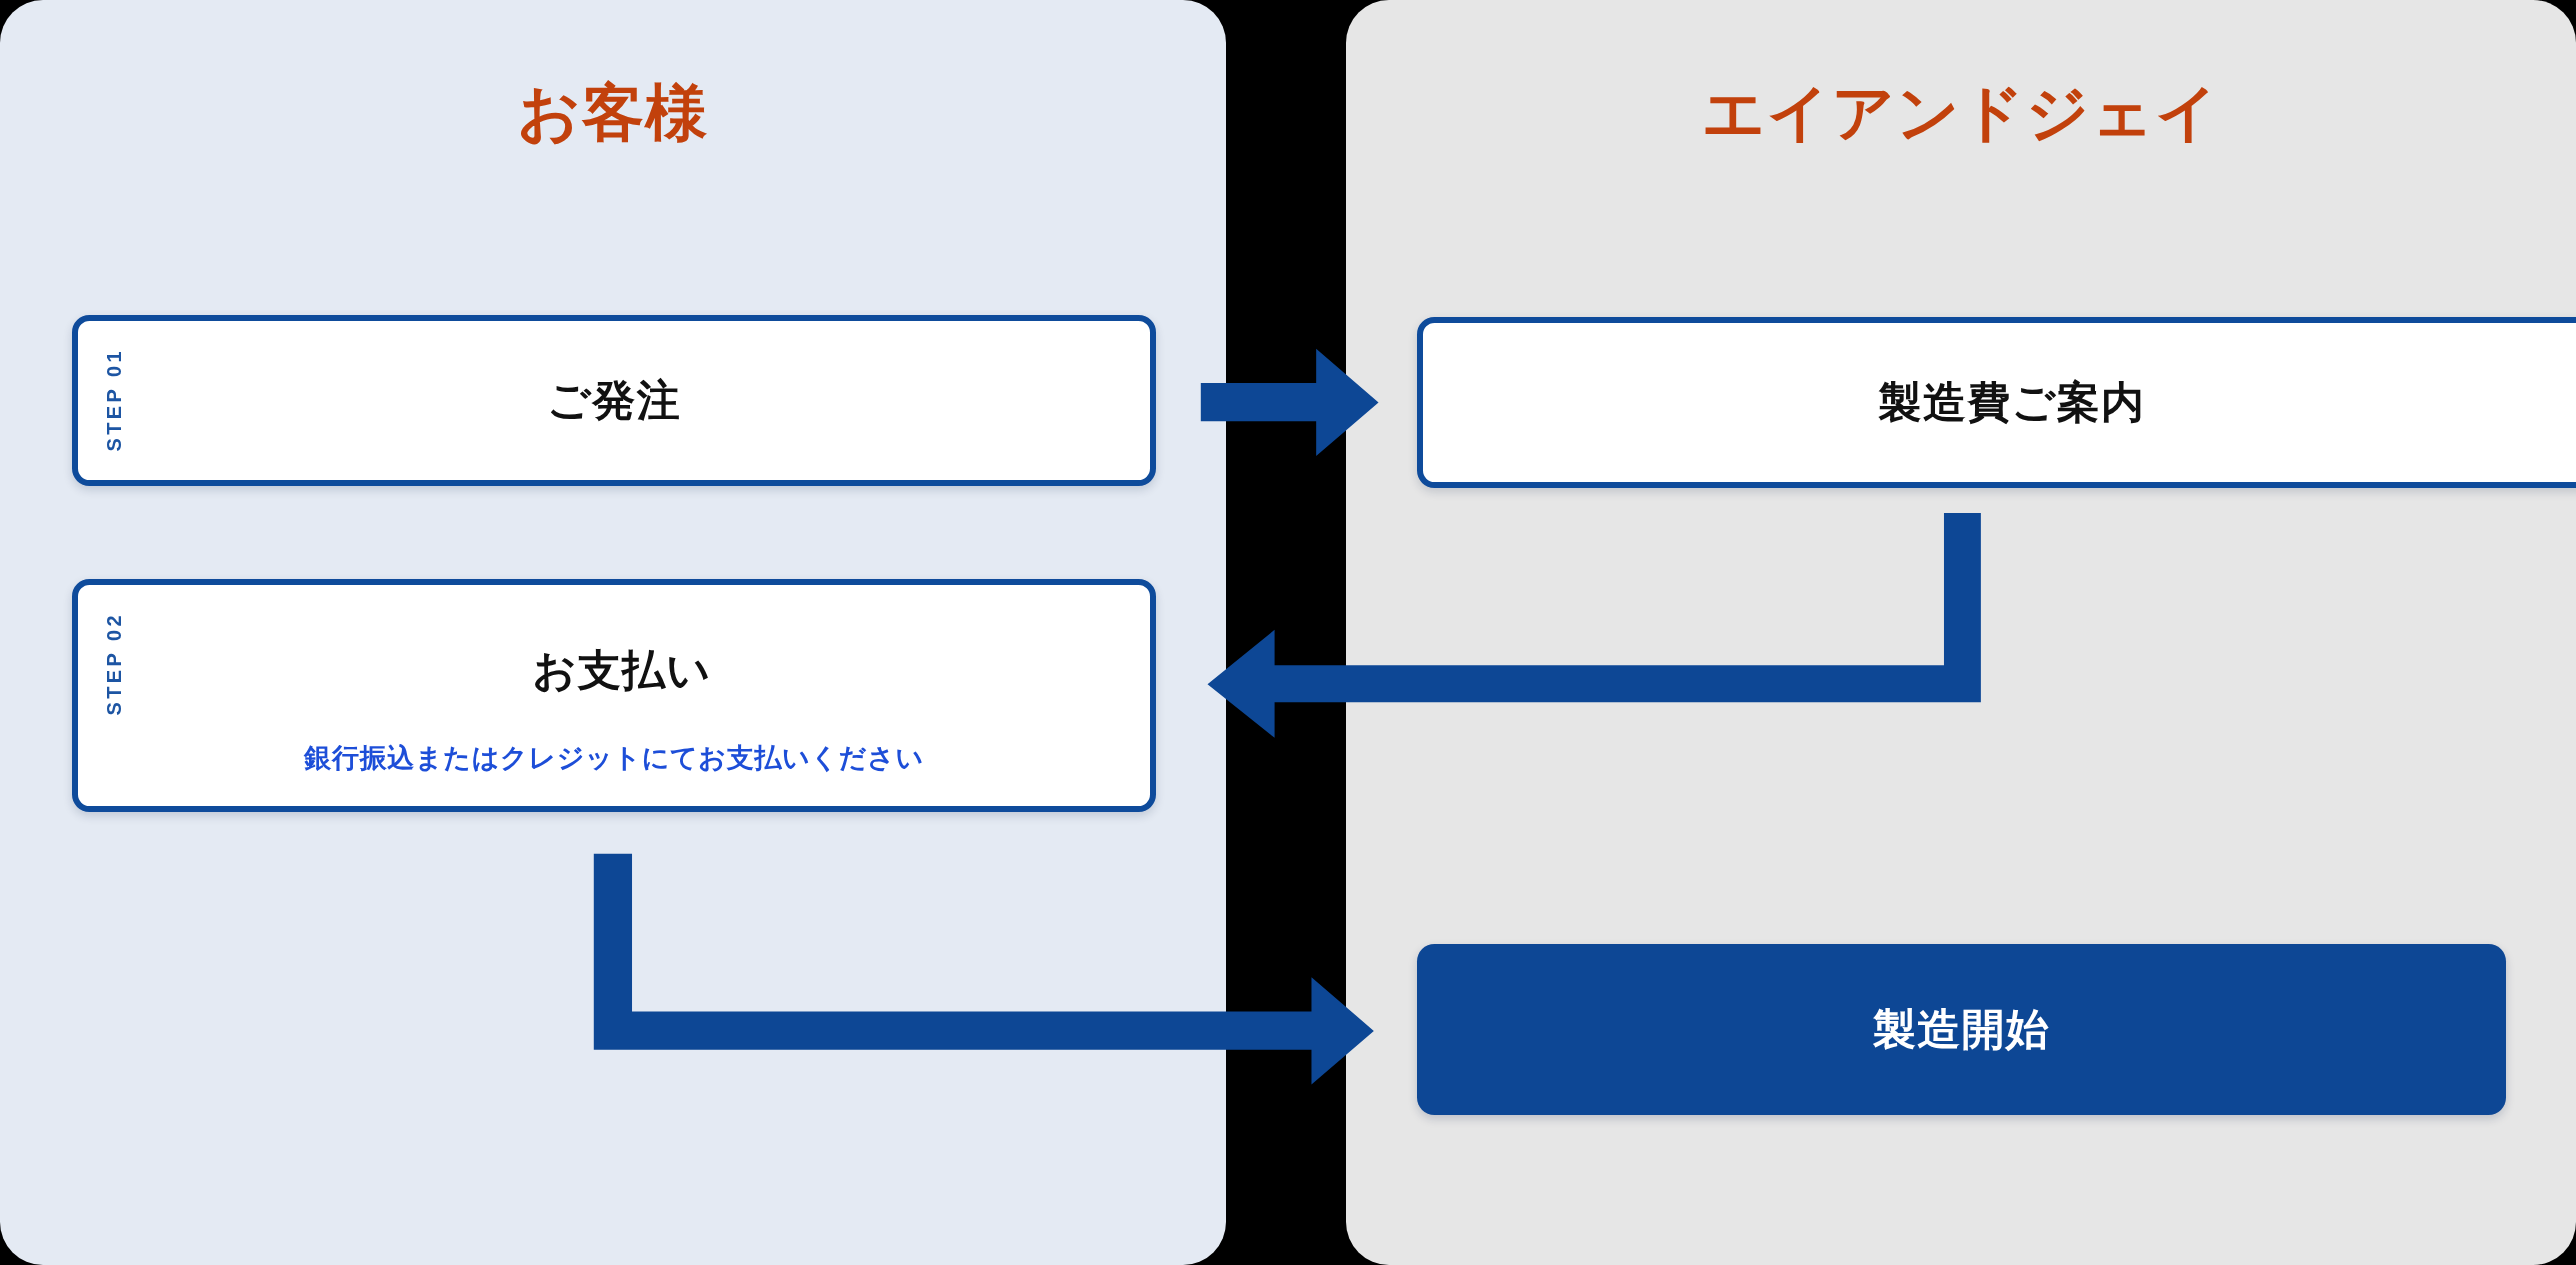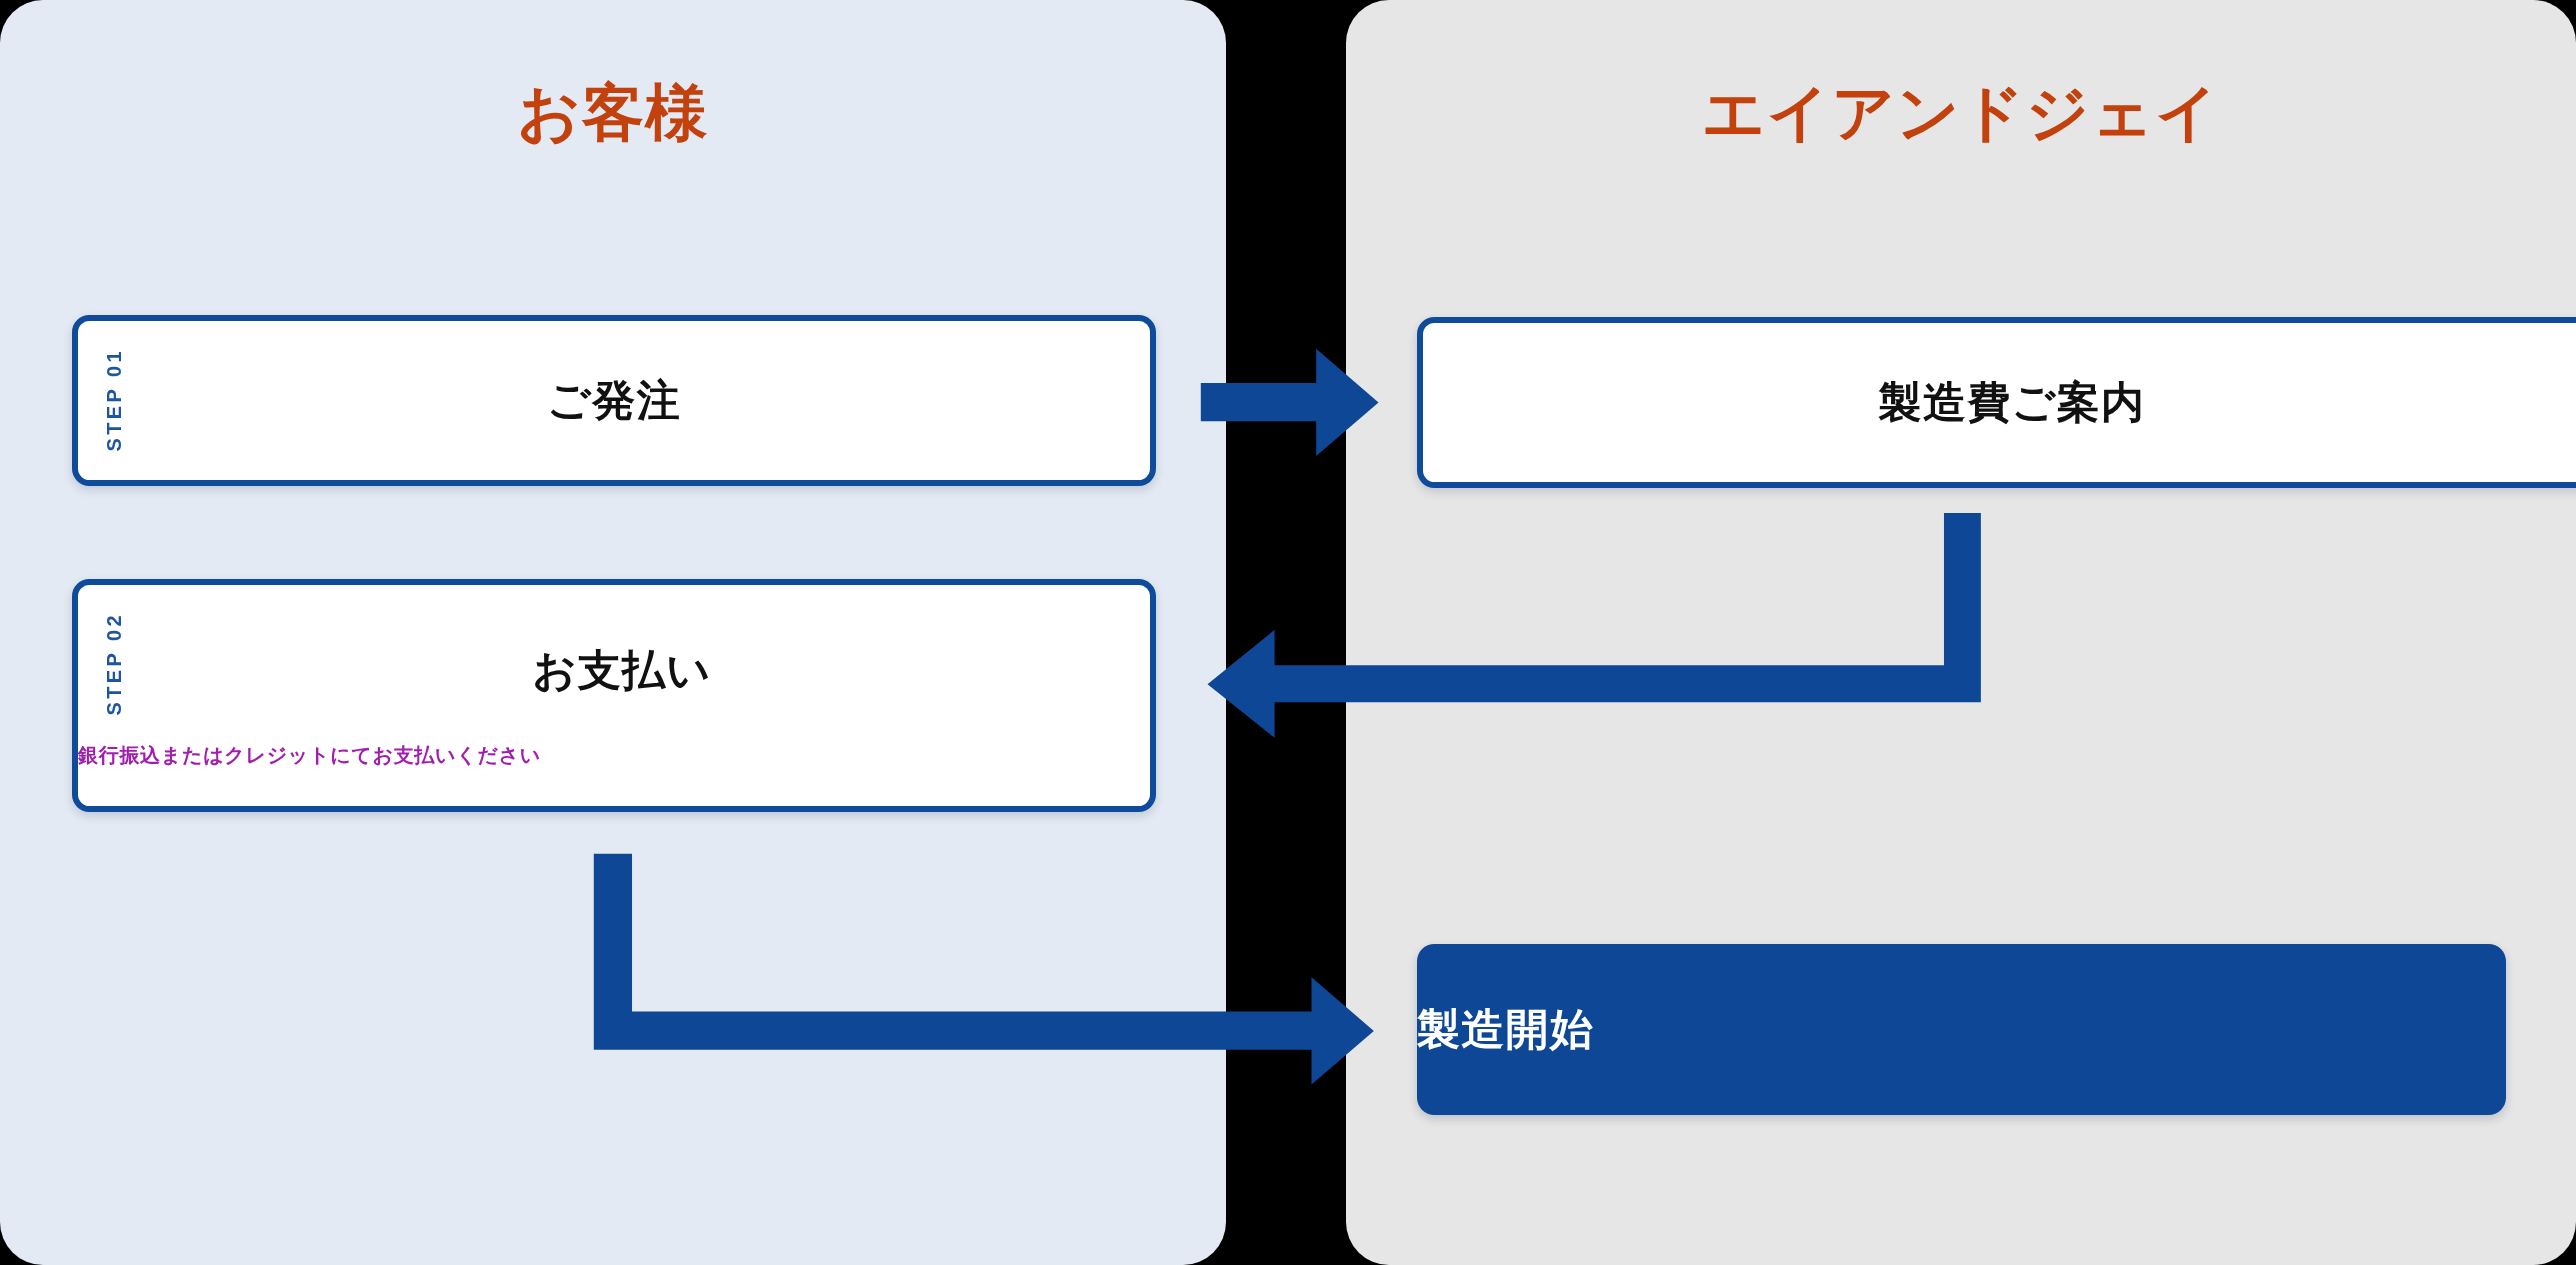--- a/index.html
+++ b/index.html
@@ -66,20 +66,21 @@
   #box-quote{ left:1417px; top:317px; width:1190px; height:171px; }
   #box-payment{ left:72px; top:579px; width:1084px; height:233px; }
   #box-start{
     left:1417px; top:944px; width:1089px; height:171px;
     position:absolute;
     background:#0d4795;
     border-radius:17.4px;
     box-sizing:border-box;
     display:flex;
     align-items:center;
+    justify-content:center;
     box-shadow:0 4px 9.4px rgba(10,30,70,.18);
   }
   #box-start .box-label{ color:#ffffff; }
   .step-badge{
     position:absolute;
     left:24px;
     top:27px;
     writing-mode:vertical-rl;
     transform:rotate(180deg);
     font-size:20px;
@@ -100,24 +101,25 @@
     font-weight:700;
     color:#111;
     letter-spacing:1.3px;
     padding-left:8px;
   }
   .payment-note{
     position:absolute;
     top:160px;
     left:0;
     width:100%;
-    font-size:20px;
+    text-align:center;
+    font-size:27px;
     line-height:1;
     font-weight:600;
-    color:#a21caf;
+    color:#1d4ed8;
     letter-spacing:0.7px;
   }
   svg.arrows{
     position:absolute;
     left:0;
     top:0;
     width:2576px;
     height:1265px;
     pointer-events:none;
   }

